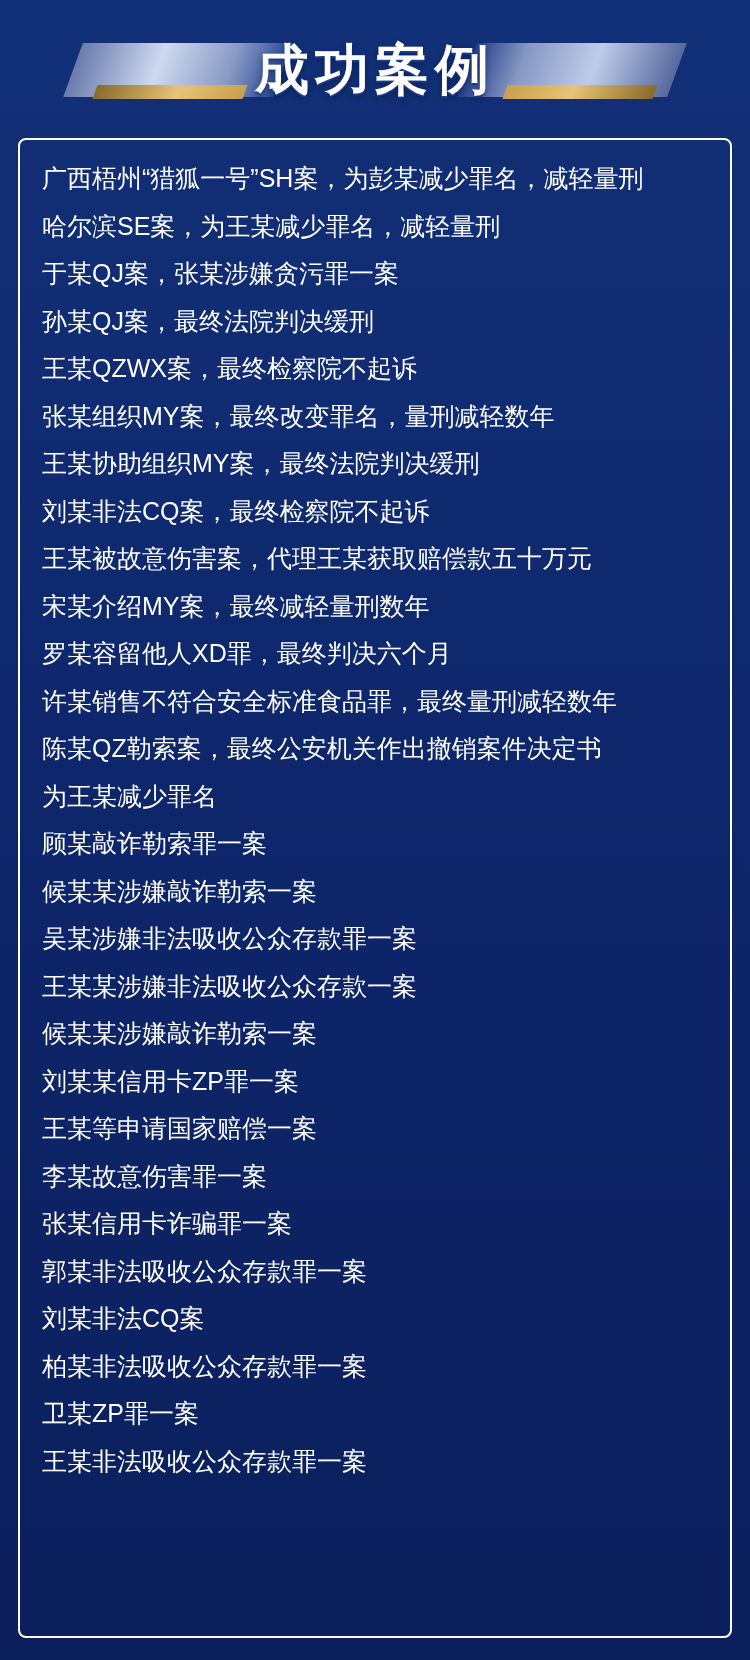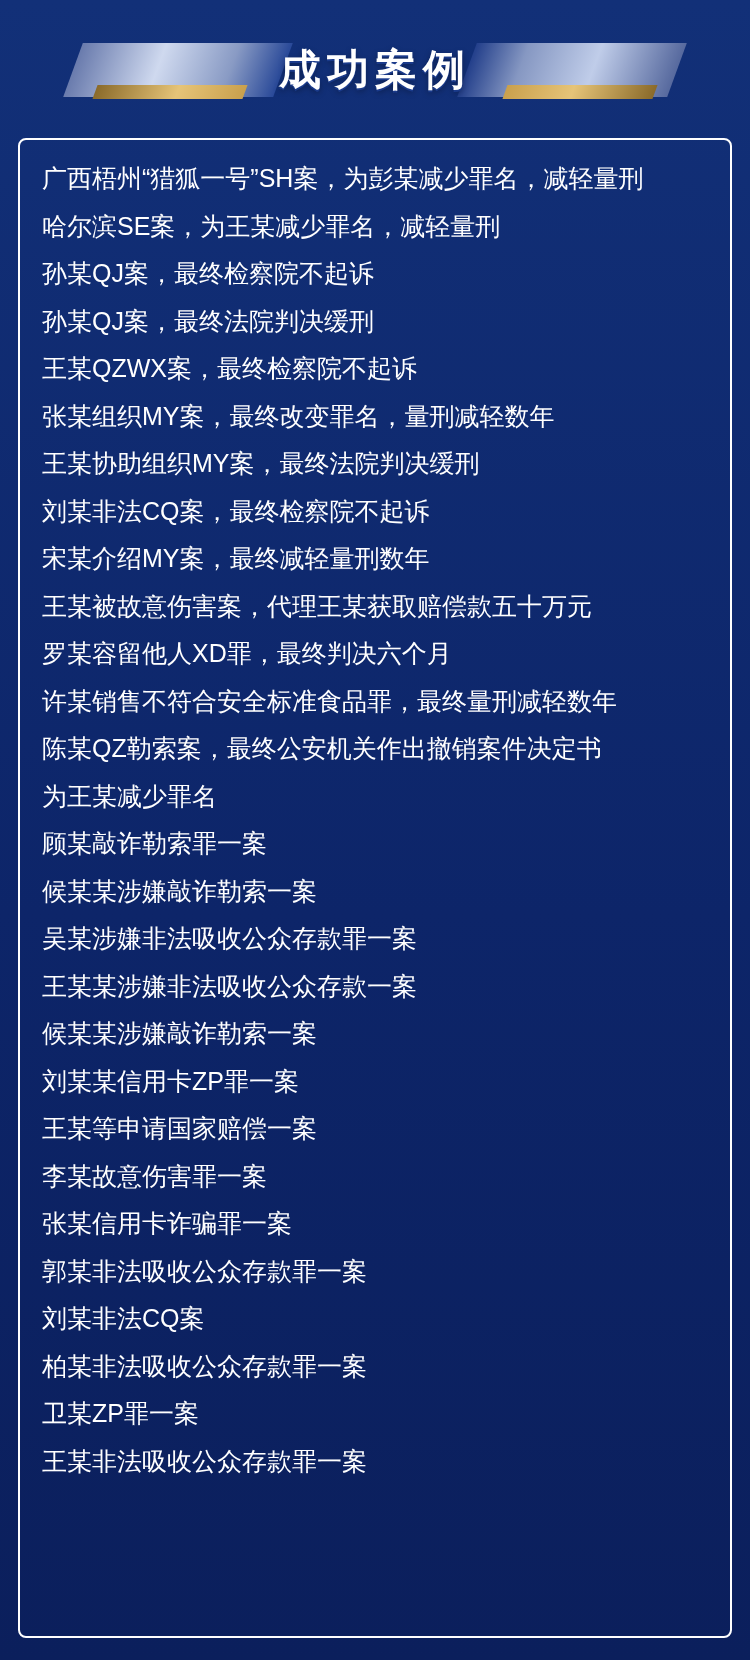--- a/index.html
+++ b/index.html
@@ -66,21 +66,21 @@
   .banner .bar.rightgold {
     right: 30px;
     width: 150px;
     height: 14px;
     top: 74%;
     background: linear-gradient(270deg, #8a6a2a 0%, #e6c478 55%, #c9a04d 100%);
   }
   .banner .title {
     position: relative;
     z-index: 5;
-    font-size: 42px;
+    font-size: 54px;
     font-weight: bold;
     letter-spacing: 6px;
     color: #ffffff;
     text-shadow: 0 2px 0 #1a3a8a, 0 3px 6px rgba(0,0,0,0.35);
     padding: 0 14px;
     white-space: nowrap;
   }
 
   
   .card {
@@ -121,28 +121,28 @@
       <div class="bar leftgold"></div>
       <div class="bar rightgold"></div>
       <div class="title">成功案例</div>
     </div>
   </div>
 
   <div class="card">
     <ul class="case-list">
       <li>广西梧州“猎狐一号”SH案，为彭某减少罪名，减轻量刑</li>
       <li>哈尔滨SE案，为王某减少罪名，减轻量刑</li>
-      <li>孙某QJ案，最终检察院不起诉</li>
+      <li>于某QJ案，张某涉嫌贪污罪一案</li>
       <li>孙某QJ案，最终法院判决缓刑</li>
       <li>王某QZWX案，最终检察院不起诉</li>
       <li>张某组织MY案，最终改变罪名，量刑减轻数年</li>
       <li>王某协助组织MY案，最终法院判决缓刑</li>
       <li>刘某非法CQ案，最终检察院不起诉</li>
+      <li>王某被故意伤害案，代理王某获取赔偿款五十万元</li>
       <li>宋某介绍MY案，最终减轻量刑数年</li>
-      <li>王某被故意伤害案，代理王某获取赔偿款五十万元</li>
       <li>罗某容留他人XD罪，最终判决六个月</li>
       <li>许某销售不符合安全标准食品罪，最终量刑减轻数年</li>
       <li>陈某QZ勒索案，最终公安机关作出撤销案件决定书</li>
       <li>为王某减少罪名</li>
       <li>顾某敲诈勒索罪一案</li>
       <li>候某某涉嫌敲诈勒索一案</li>
       <li>吴某涉嫌非法吸收公众存款罪一案</li>
       <li>王某某涉嫌非法吸收公众存款一案</li>
       <li>候某某涉嫌敲诈勒索一案</li>
       <li>刘某某信用卡ZP罪一案</li>

